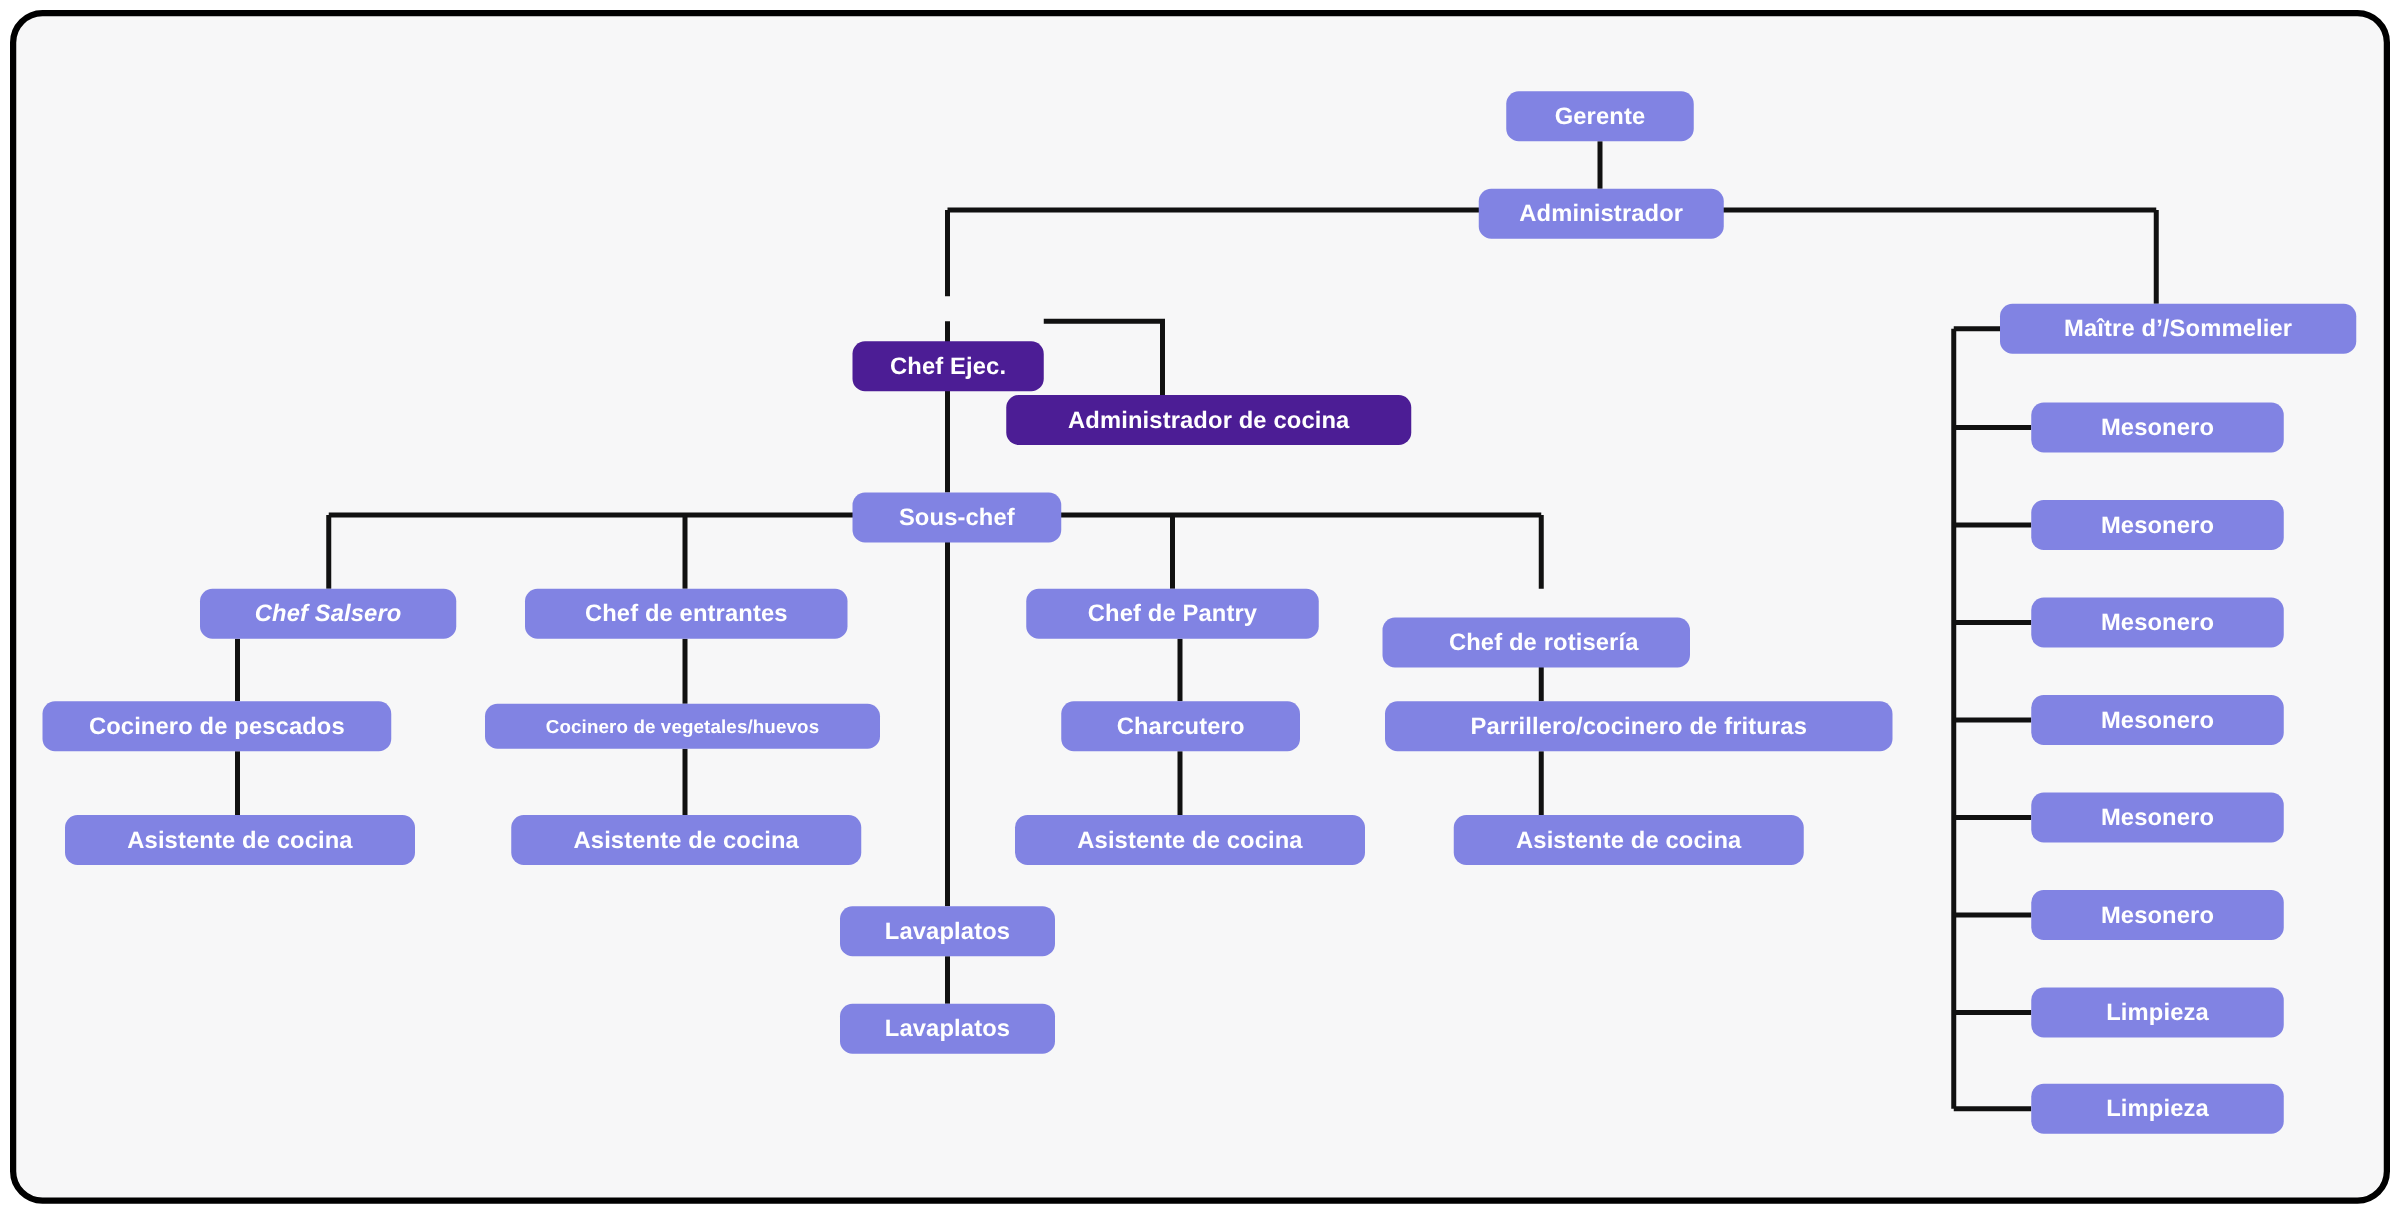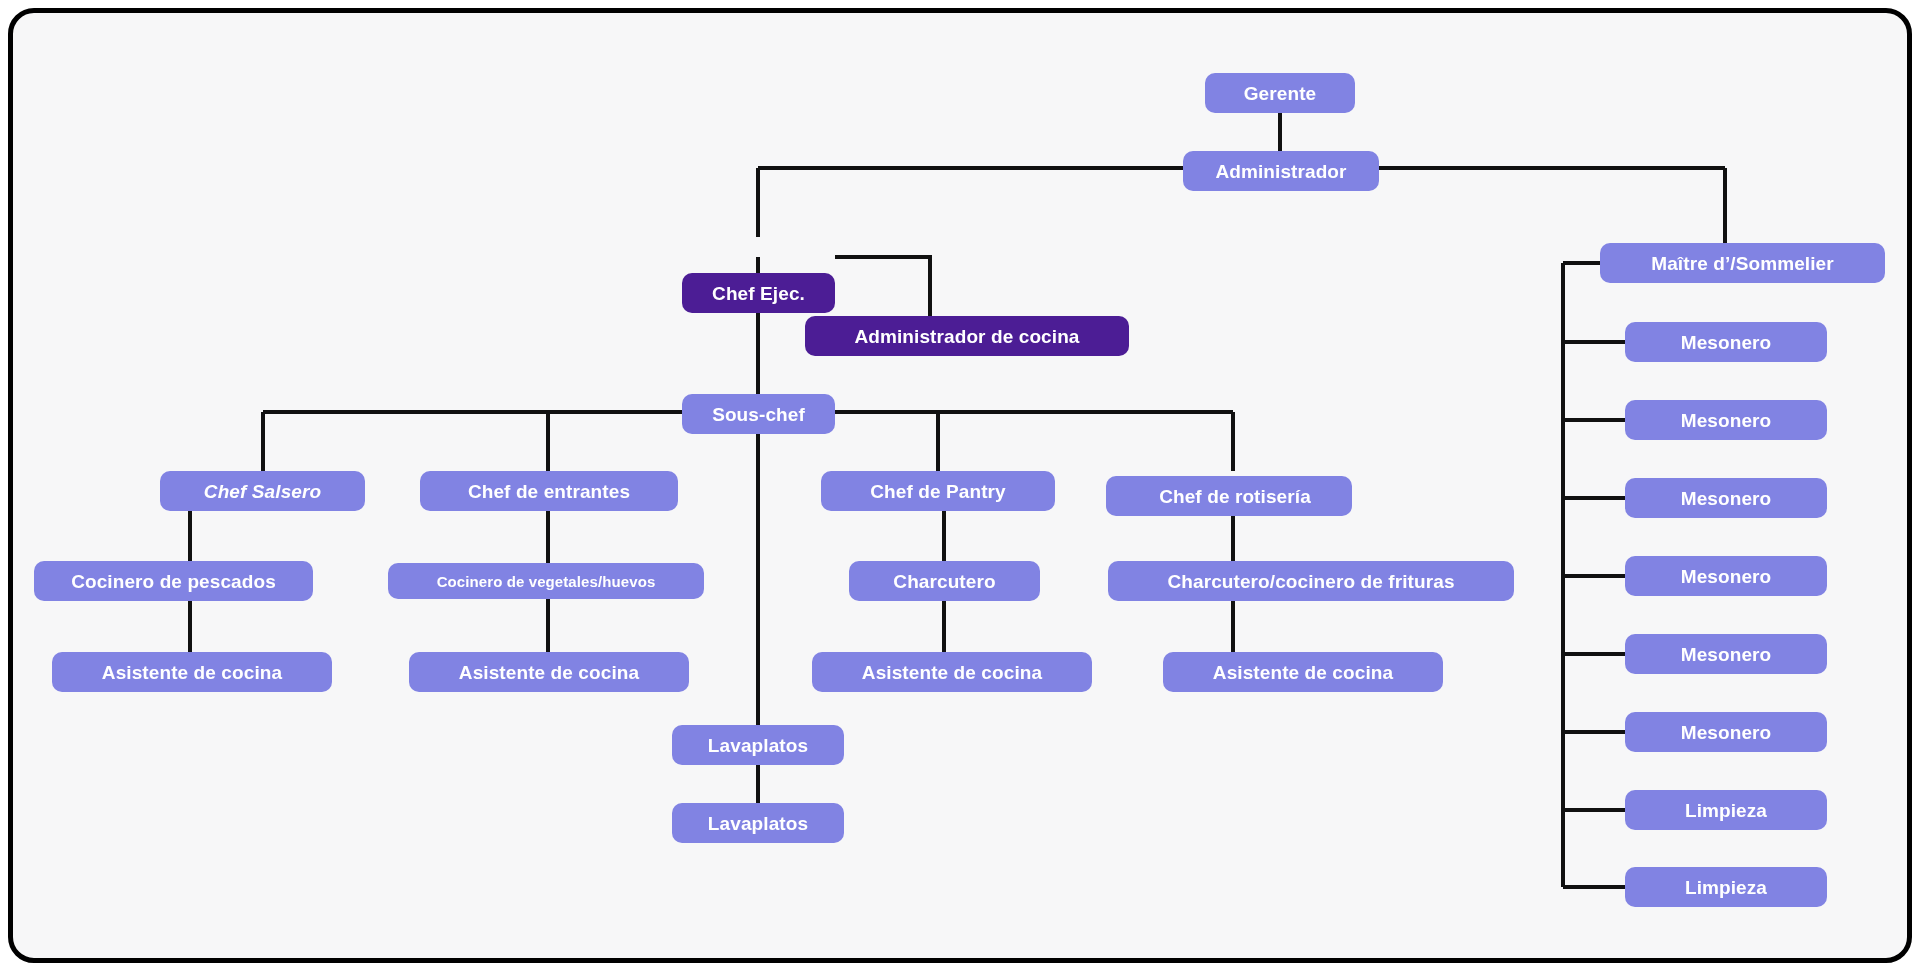--- a/index.html
+++ b/index.html
@@ -108,29 +108,29 @@
       <polyline points="1563,732 1625,732" fill="none" stroke="#111111" stroke-width="4" stroke-linecap="butt" stroke-linejoin="miter"></polyline>
       <polyline points="1563,810 1625,810" fill="none" stroke="#111111" stroke-width="4" stroke-linecap="butt" stroke-linejoin="miter"></polyline>
       <polyline points="1563,887 1625,887" fill="none" stroke="#111111" stroke-width="4" stroke-linecap="butt" stroke-linejoin="miter"></polyline>
     </svg>
 
   <div id="nodes-layer">
       <div class="node" style="left: 1205px; top: 73px; width: 150px; background: rgb(129, 131, 227); color: rgb(255, 255, 255);">Gerente</div>
       <div class="node" style="left: 1183px; top: 151px; width: 196px; background: rgb(129, 131, 227); color: rgb(255, 255, 255);">Administrador</div>
       <div class="node" style="left: 682px; top: 237px; width: 153px; background: #4c1d95; color: rgb(255, 255, 255); margin-top: 36px;">Chef Ejec.</div>
       <div class="node" style="left: 805px; top: 316px; width: 324px; background: #4c1d95; color: rgb(255, 255, 255);">Administrador de cocina</div>
-      <div class="node" style="left: 682px; top: 394px; width: 153px; background: rgb(129, 131, 227); color: rgb(255, 255, 255);">Sous-chef</div>
+      <div class="node" style="left: 682px; top: 394px; width: 167px; background: rgb(129, 131, 227); color: rgb(255, 255, 255);">Sous-chef</div>
       <div class="node" style="left: 160px; top: 471px; width: 205px; background: rgb(129, 131, 227); color: rgb(255, 255, 255); font-style: italic;">Chef Salsero</div>
       <div class="node" style="left: 420px; top: 471px; width: 258px; background: rgb(129, 131, 227); color: rgb(255, 255, 255);">Chef de entrantes</div>
       <div class="node" style="left: 821px; top: 471px; width: 234px; background: rgb(129, 131, 227); color: rgb(255, 255, 255);">Chef de Pantry</div>
-      <div class="node" style="left: 1106px; top: 476px; width: 246px; background: rgb(129, 131, 227); color: rgb(255, 255, 255); padding-left: 24px;">Chef de rotisería</div>
+      <div class="node" style="left: 1106px; top: 494px; width: 246px; background: rgb(129, 131, 227); color: rgb(255, 255, 255); padding-left: 24px;">Chef de rotisería</div>
       <div class="node" style="left: 34px; top: 561px; width: 279px; background: rgb(129, 131, 227); color: rgb(255, 255, 255);">Cocinero de pescados</div>
       <div class="node small" style="left: 388px; top: 563px; width: 316px; background: rgb(129, 131, 227); color: rgb(255, 255, 255);">Cocinero de vegetales/huevos</div>
       <div class="node" style="left: 849px; top: 561px; width: 191px; background: rgb(129, 131, 227); color: rgb(255, 255, 255);">Charcutero</div>
-      <div class="node" style="left: 1108px; top: 561px; width: 406px; background: rgb(129, 131, 227); color: rgb(255, 255, 255);">Charcutero/cocinero de frituras</div>
+      <div class="node" style="left: 1108px; top: 561px; width: 406px; background: rgb(129, 131, 227); color: rgb(255, 255, 255);">Parrillero/cocinero de frituras</div>
       <div class="node" style="left: 52px; top: 652px; width: 280px; background: rgb(129, 131, 227); color: rgb(255, 255, 255);">Asistente de cocina</div>
       <div class="node" style="left: 409px; top: 652px; width: 280px; background: rgb(129, 131, 227); color: rgb(255, 255, 255);">Asistente de cocina</div>
       <div class="node" style="left: 812px; top: 652px; width: 280px; background: rgb(129, 131, 227); color: rgb(255, 255, 255);">Asistente de cocina</div>
       <div class="node" style="left: 1163px; top: 652px; width: 280px; background: rgb(129, 131, 227); color: rgb(255, 255, 255);">Asistente de cocina</div>
       <div class="node" style="left: 672px; top: 725px; width: 172px; background: rgb(129, 131, 227); color: rgb(255, 255, 255);">Lavaplatos</div>
       <div class="node" style="left: 672px; top: 803px; width: 172px; background: rgb(129, 131, 227); color: rgb(255, 255, 255);">Lavaplatos</div>
       <div class="node" style="left: 1600px; top: 243px; width: 285px; background: rgb(129, 131, 227); color: rgb(255, 255, 255);">Maître d’/Sommelier</div>
       <div class="node" style="left: 1625px; top: 322px; width: 202px; background: rgb(129, 131, 227); color: rgb(255, 255, 255);">Mesonero</div>
       <div class="node" style="left: 1625px; top: 400px; width: 202px; background: rgb(129, 131, 227); color: rgb(255, 255, 255);">Mesonero</div>
       <div class="node" style="left: 1625px; top: 478px; width: 202px; background: rgb(129, 131, 227); color: rgb(255, 255, 255);">Mesonero</div>

